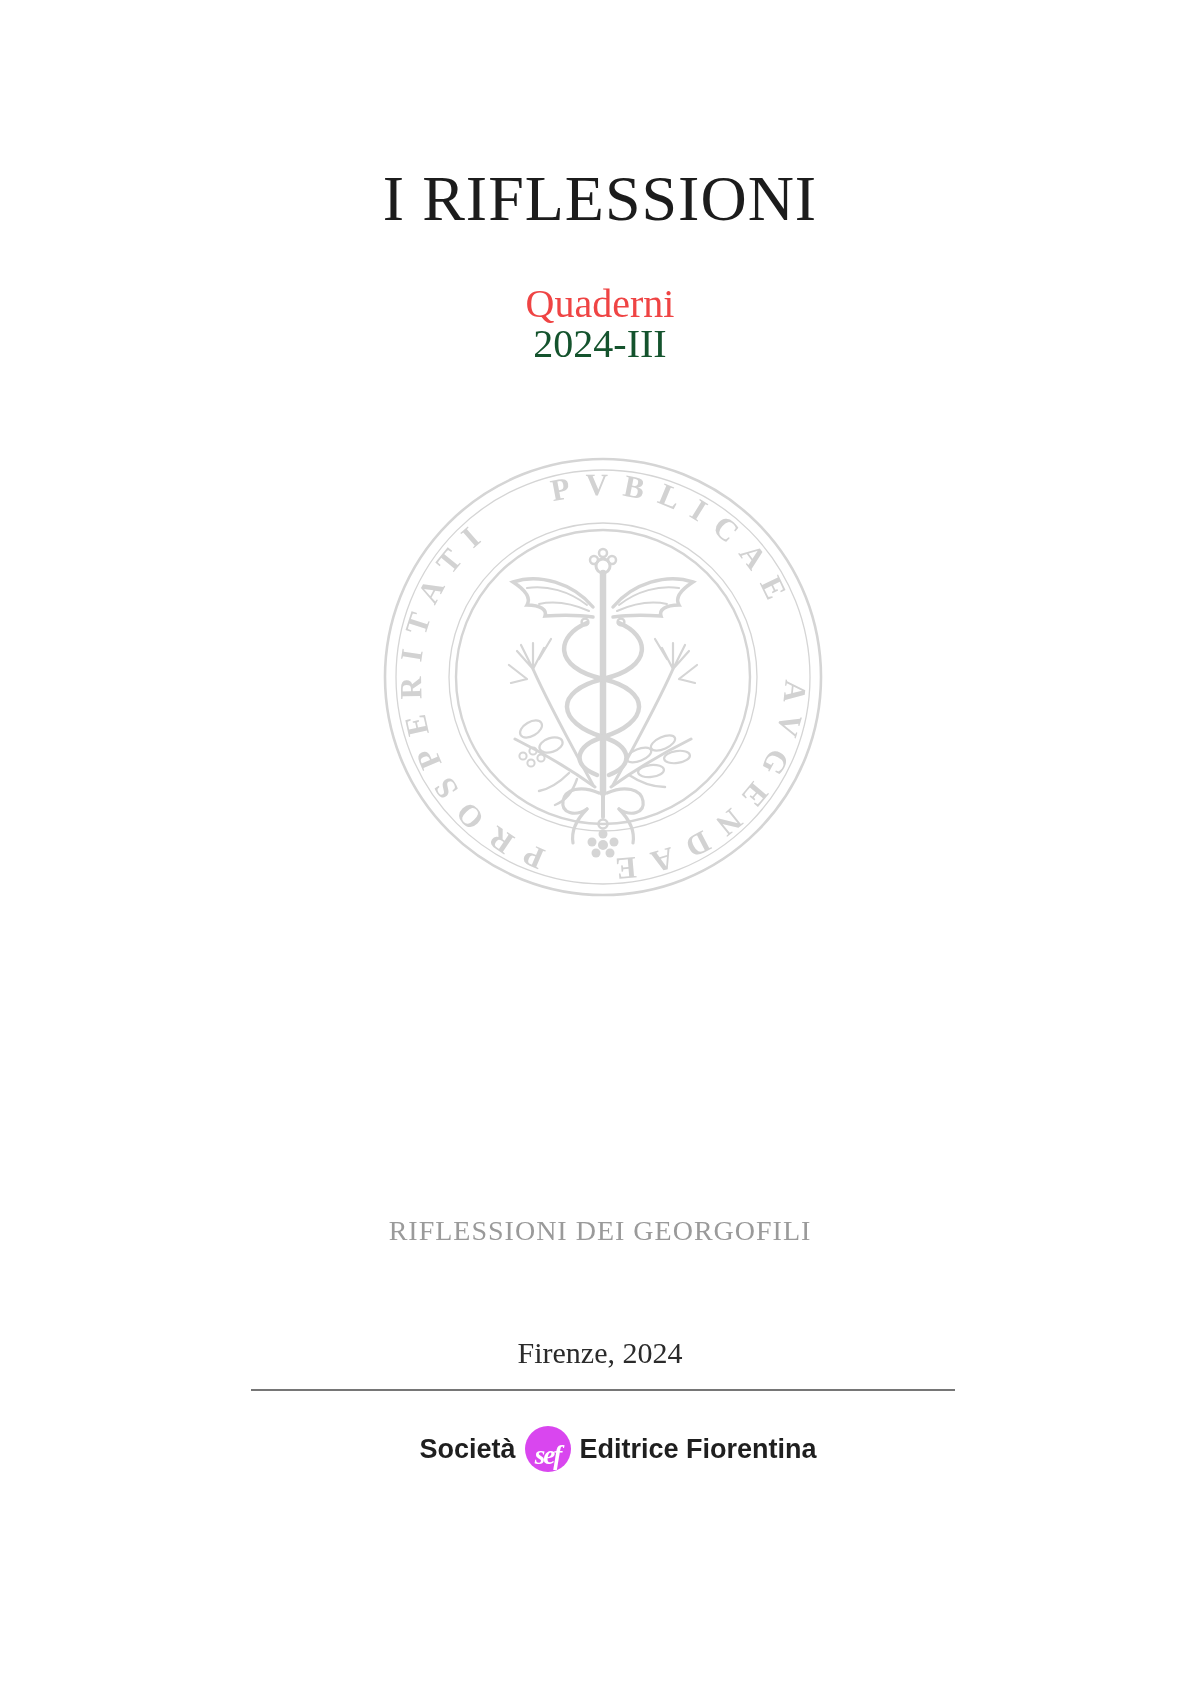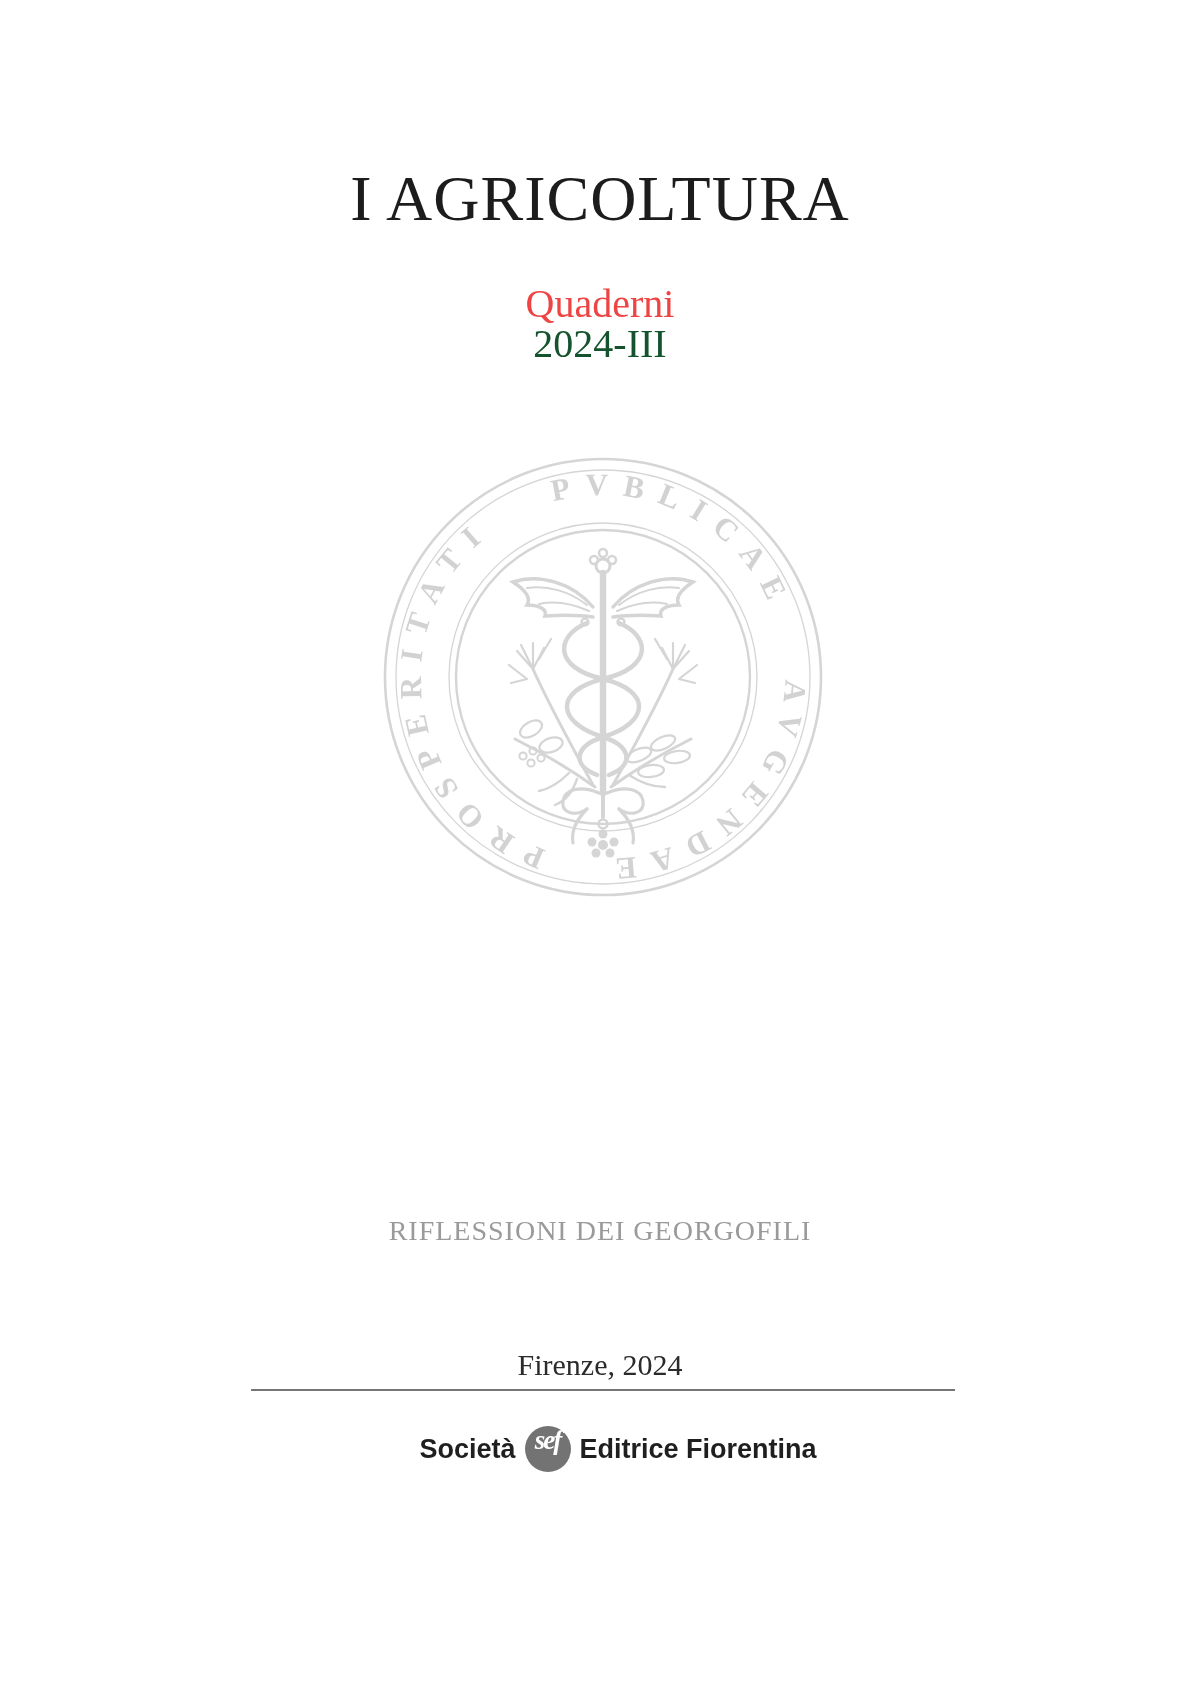--- a/index.html
+++ b/index.html
@@ -50,21 +50,20 @@
   .volume-subtitle{
     top:1217px;
     font-size:28px;
     letter-spacing:1px;
     color:#9a9a9a;
   }
   .imprint{
     top:1338px;
     font-size:30px;
     color:#2b2b2b;
-    margin-top:12px;
   }
   .rule{
     position:absolute;
     left:251px;top:1389px;
     width:704px;height:2px;
     background:#767676;
   }
   .publisher{
     position:absolute;
     left:0;right:0;top:1424px;
@@ -78,41 +77,41 @@
   }
   .publisher .word{
     font-size:27px;
     font-weight:bold;
     color:#1f1f1f;
     letter-spacing:0px;
   }
   .monogram{
     width:46px;height:46px;
     border-radius:50%;
-    background:#737373;
+    background:#d946ef;
     display:flex;
-    align-items:flex-start;
+    align-items:flex-end;
     justify-content:center;
   }
   .monogram span{
     color:#ffffff;
     font-family:"Liberation Serif", serif;
     font-style:italic;
     font-weight:bold;
     font-size:27px;
     letter-spacing:-2px;
     transform:translateY(-1px);
   }
 </style>
 </head>
 <body>
 
 <div class="page">
 
-  <div class="centered series-title">I AGRICOLTURA</div>
+  <div class="centered series-title">I RIFLESSIONI</div>
 
   <div class="centered series-subtitle">Quaderni</div>
 
   <div class="centered issue-number">2024-III</div>
 
   <div class="seal">
     <svg viewBox="0 0 444 444">
       <g fill="none" stroke="#d5d5d5">
 
         <circle cx="222" cy="222" r="218" stroke-width="2.6"></circle>

